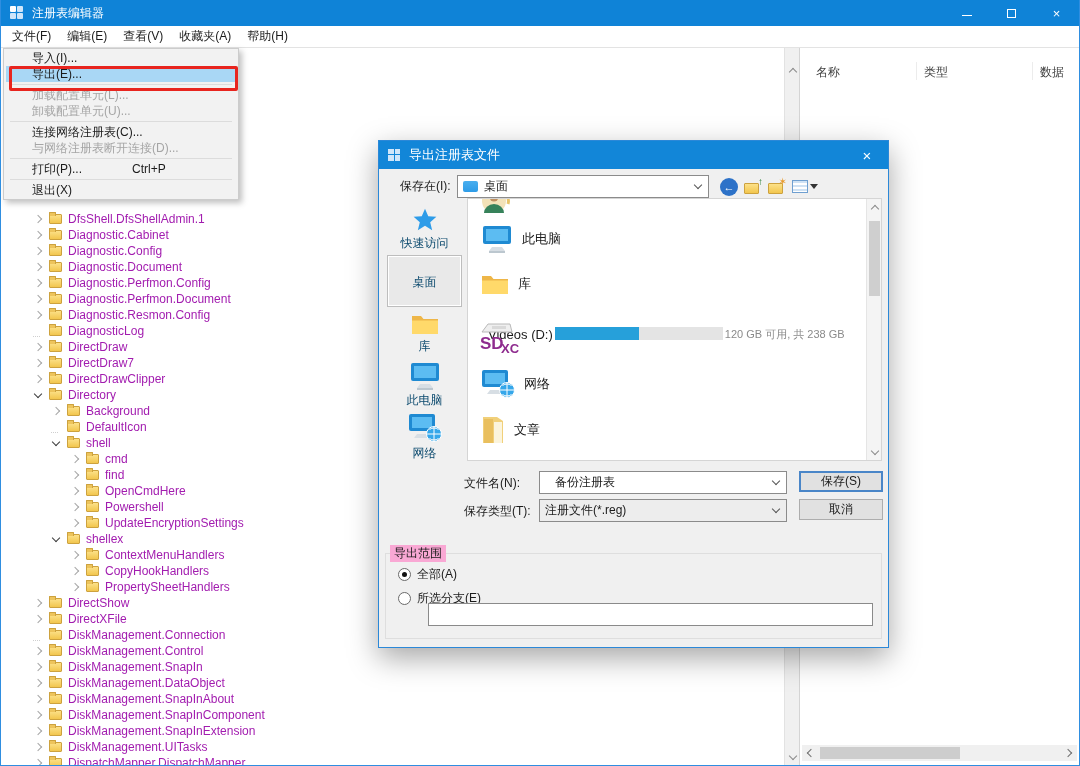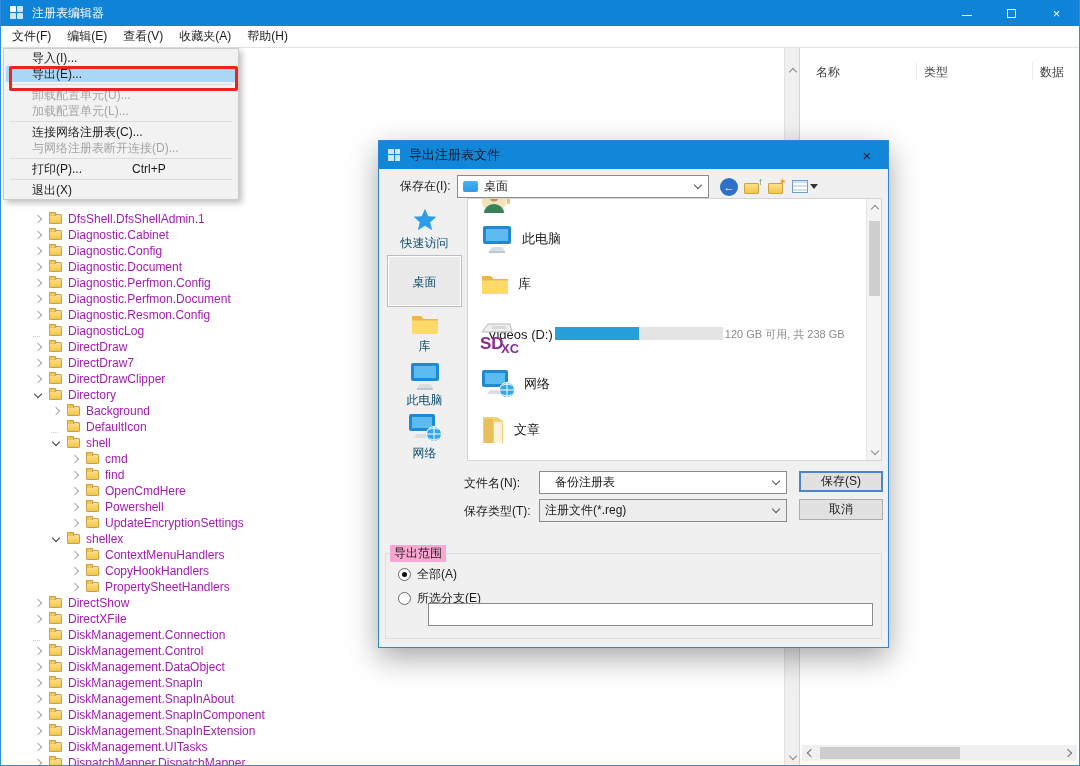--- a/index.html
+++ b/index.html
@@ -61,21 +61,21 @@
   .col-sep { position:absolute; top:2px; height:18px; width:1px; background:#ececec; }
   .hscroll { position:absolute; left:2px; right:2px; bottom:4px; height:16px; background:#f0f0f0; }
   .hscroll .thumb { position:absolute; top:2px; height:12px; left:18px; width:140px; background:#cdcdcd; }
   .hs-arrow { position:absolute; top:0; width:16px; height:16px; }
   .hs-arrow::before { content:""; position:absolute; top:4.5px; width:5px; height:5px; border-right:1.3px solid #6f6f6f; border-bottom:1.3px solid #6f6f6f; }
   .hs-left { left:0; } .hs-left::before { left:6px; transform:rotate(135deg); }
   .hs-right { right:0; } .hs-right::before { left:4px; transform:rotate(-45deg); }
 
   
   .dialog { position:absolute; left:377px; top:140px; width:511px; height:508px; background:#f0f0f0; border:1px solid #2b88d8; box-shadow:0 10px 28px rgba(0,0,0,.35); z-index:70; }
-  .dlg-title { position:absolute; left:0; top:0; width:100%; height:28px; background:#1286d8; color:#0f172a; display:flex; align-items:center; font-size:13px; }
+  .dlg-title { position:absolute; left:0; top:0; width:100%; height:28px; background:#1286d8; color:#ffffff; display:flex; align-items:center; font-size:13px; }
   .dlg-title .appicon { width:13px; height:13px; margin:0 8px 0 9px; display:grid; grid-template-columns:5.5px 5.5px; grid-template-rows:5.5px 5.5px; gap:1px; }
   .dlg-title .appicon i { background:#cfe6fa; }
   .dlg-close { margin-left:auto; width:42px; height:100%; display:flex; align-items:center; justify-content:center; font-size:15px; }
 
   .savein-row { position:absolute; left:0; top:32px; width:100%; height:26px; }
   .savein-label { position:absolute; left:21px; top:5px; }
   .combo { position:absolute; display:flex; align-items:center; background:#fff; border:1px solid #8b8b8b; padding:0 5px; }
   .combo .cdown { margin-left:auto; width:9px; height:9px; position:relative; }
   .combo .cdown::before { content:""; position:absolute; left:1px; top:0; width:5px; height:5px; border-right:1.3px solid #555; border-bottom:1.3px solid #555; transform:rotate(45deg); }
   .savein-combo { left:78px; top:2px; width:252px; height:23px; }
@@ -298,26 +298,26 @@
           <span class="tree-label">DiskManagement.Connection</span>
         </div>
         <div class="tree-row lv0">
           <span class="chev"></span>
           <span class="i-fold"></span>
           <span class="tree-label">DiskManagement.Control</span>
         </div>
         <div class="tree-row lv0">
           <span class="chev"></span>
           <span class="i-fold"></span>
+          <span class="tree-label">DiskManagement.SnapIn</span>
+        </div>
+        <div class="tree-row lv0">
+          <span class="chev"></span>
+          <span class="i-fold"></span>
           <span class="tree-label">DiskManagement.DataObject</span>
-        </div>
-        <div class="tree-row lv0">
-          <span class="chev"></span>
-          <span class="i-fold"></span>
-          <span class="tree-label">DiskManagement.SnapIn</span>
         </div>
         <div class="tree-row lv0">
           <span class="chev"></span>
           <span class="i-fold"></span>
           <span class="tree-label">DiskManagement.SnapInAbout</span>
         </div>
         <div class="tree-row lv0">
           <span class="chev"></span>
           <span class="i-fold"></span>
           <span class="tree-label">DiskManagement.SnapInComponent</span>
@@ -363,24 +363,24 @@
 
   <div class="filemenu">
       <div class="menurow">
         <span>导入(I)...</span>
       </div>
       <div class="menurow hilite">
         <span>导出(E)...</span>
       </div>
       <div class="menusep"></div>
       <div class="menurow disabled">
+        <span>加载配置单元(L)...</span>
+      </div>
+      <div class="menurow disabled">
         <span>卸载配置单元(U)...</span>
-      </div>
-      <div class="menurow disabled">
-        <span>加载配置单元(L)...</span>
       </div>
       <div class="menusep"></div>
       <div class="menurow">
         <span>连接网络注册表(C)...</span>
       </div>
       <div class="menurow disabled">
         <span>与网络注册表断开连接(D)...</span>
       </div>
       <div class="menusep"></div>
       <div class="menurow">

